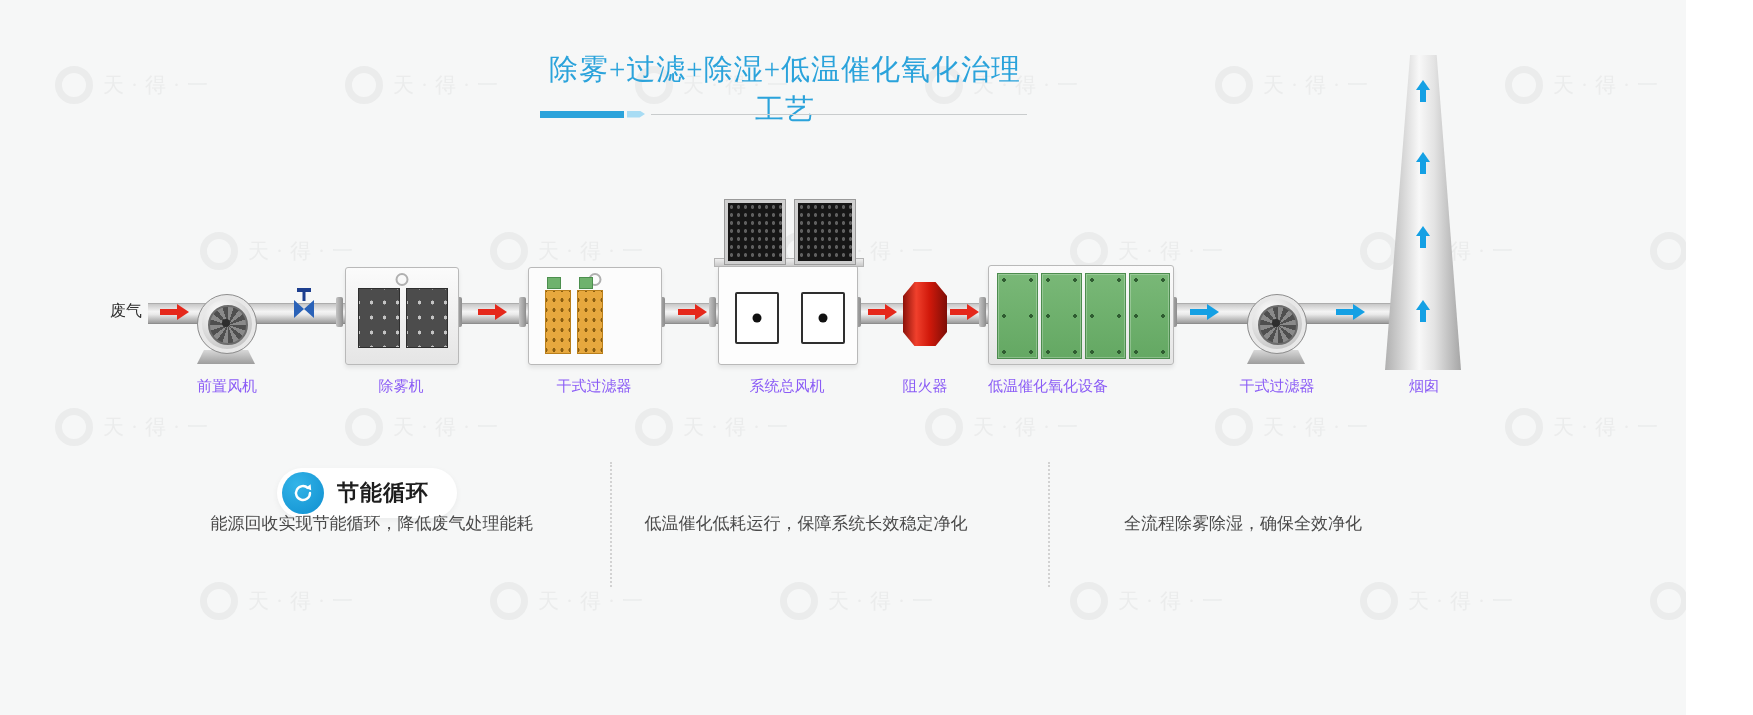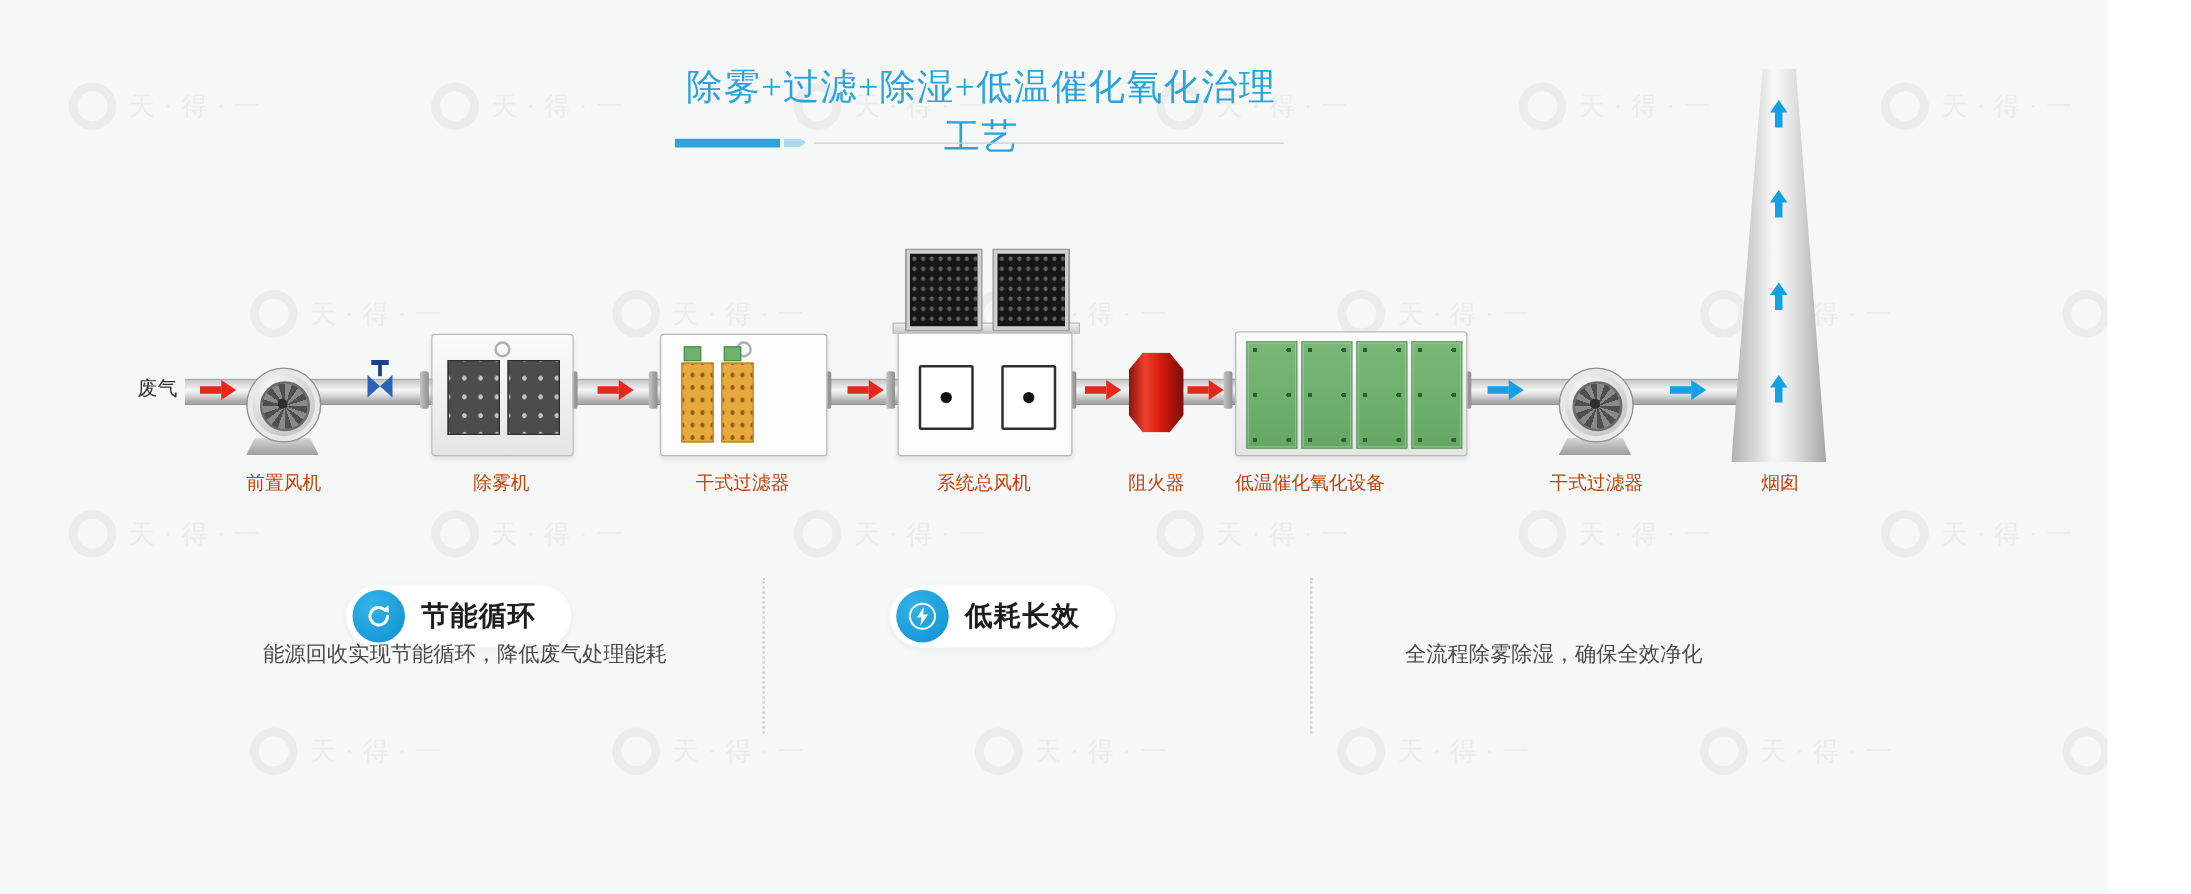--- a/index.html
+++ b/index.html
@@ -81,21 +81,21 @@
   .chimney{position:absolute;left:1385px;top:55px;width:76px;height:315px;
            background:linear-gradient(90deg,#b0b0b0,#f8f8f8 45%,#e3e3e3 65%,#a6a6a6);
            clip-path:polygon(33% 0,68% 0,100% 100%,0 100%);}
   .uparr{position:absolute;width:14px;height:24px;}
   .uparr::before{content:"";position:absolute;left:0;top:0;width:0;height:0;
                  border-left:7px solid transparent;border-right:7px solid transparent;border-bottom:10px solid #14a0e4;}
   .uparr::after{content:"";position:absolute;left:4px;top:9px;width:6px;height:13px;background:#14a0e4;}
 
   
   .inlet{position:absolute;left:110px;top:301px;font-size:16px;color:#303030;}
-  .clabel{position:absolute;top:377px;text-align:center;font-size:15px;color:#c2410c;}
+  .clabel{position:absolute;top:377px;text-align:center;font-size:15px;color:#8b5cf6;}
 
   
   .vsep{position:absolute;top:462px;height:125px;border-left:2px dotted #d2d2d2;}
   .pill{position:absolute;top:468px;display:flex;align-items:center;gap:13px;background:#fff;border-radius:28px;
         height:50px;padding:0 28px 0 5px;box-shadow:0 2px 6px rgba(0,0,0,0.05);}
   .f-ico{width:42px;height:42px;border-radius:50%;flex:0 0 auto;display:flex;align-items:center;justify-content:center;
          background:radial-gradient(circle at 35% 30%,#33b4e8,#0f8fd0);}
   .f-title{font-size:22px;font-weight:bold;color:#1d1d1d;letter-spacing:1px;white-space:nowrap;}
   .fdesc{position:absolute;top:512px;font-size:17px;color:#4a4a4a;text-align:center;}
 </style>
@@ -299,26 +299,18 @@
 
   <div class="pill" style="left:277px">
     <div class="f-ico">
       <svg width="24" height="24" viewBox="0 0 24 24">
         <path d="M19 12a7 7 0 1 1-2.1-5" fill="none" stroke="#ffffff" stroke-width="2.4" stroke-linecap="round"></path>
         <polygon points="19.6,3.2 20.2,9.2 14.6,7.1" fill="#ffffff"></polygon>
       </svg>
     </div>
     <span class="f-title">节能循环</span>
   </div>
-  <div class="pill" style="left:712px">
-    <div class="f-ico">
-      <svg width="24" height="24" viewBox="0 0 24 24">
-        <circle cx="12" cy="12" r="10" fill="none" stroke="#ffffff" stroke-width="1.6"></circle>
-        <polygon points="13,4.5 7.5,13 11.2,13 10.3,19.5 16.5,10.6 12.6,10.6" fill="#ffffff"></polygon>
-      </svg>
-    </div>
-    <span class="f-title">低耗长效</span>
-  </div>
 
   <div class="fdesc" style="left:180px;width:384px">能源回收实现节能循环，降低废气处理能耗</div>
+  <div class="fdesc" style="left:616px;width:380px">低温催化低耗运行，保障系统长效稳定净化</div>
   <div class="fdesc" style="left:1063px;width:360px">全流程除雾除湿，确保全效净化</div>
 
 </div>
 
 </body></html>

